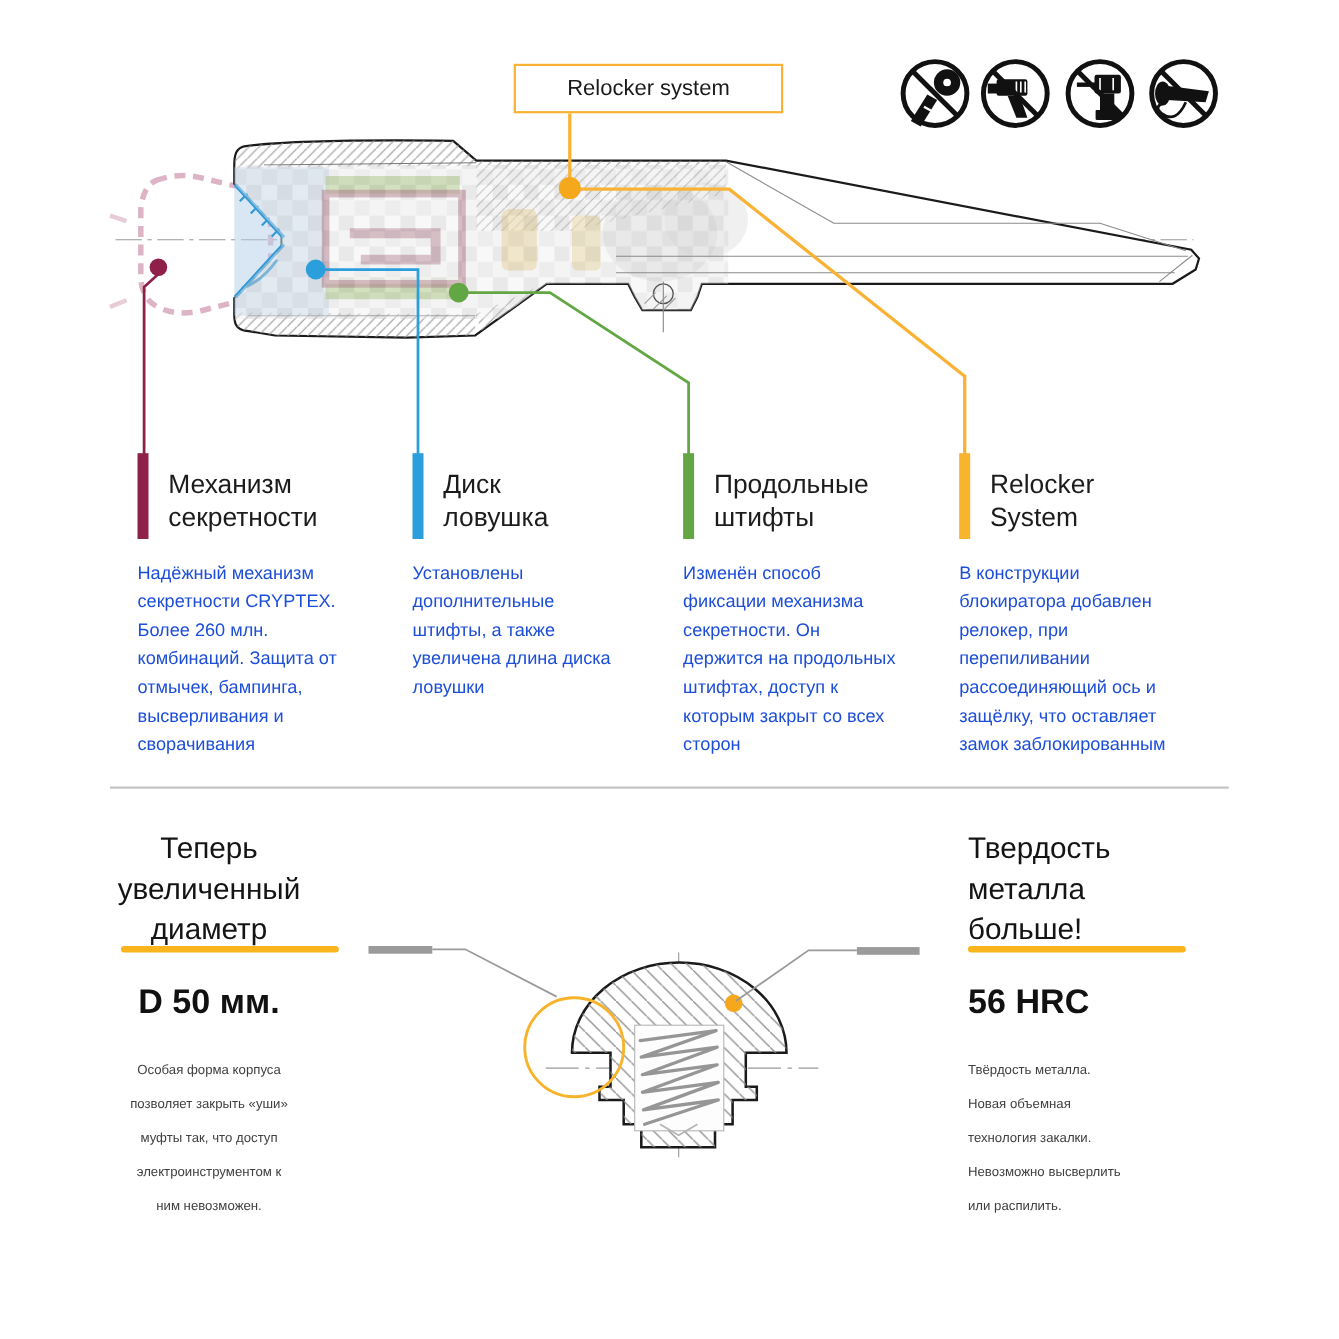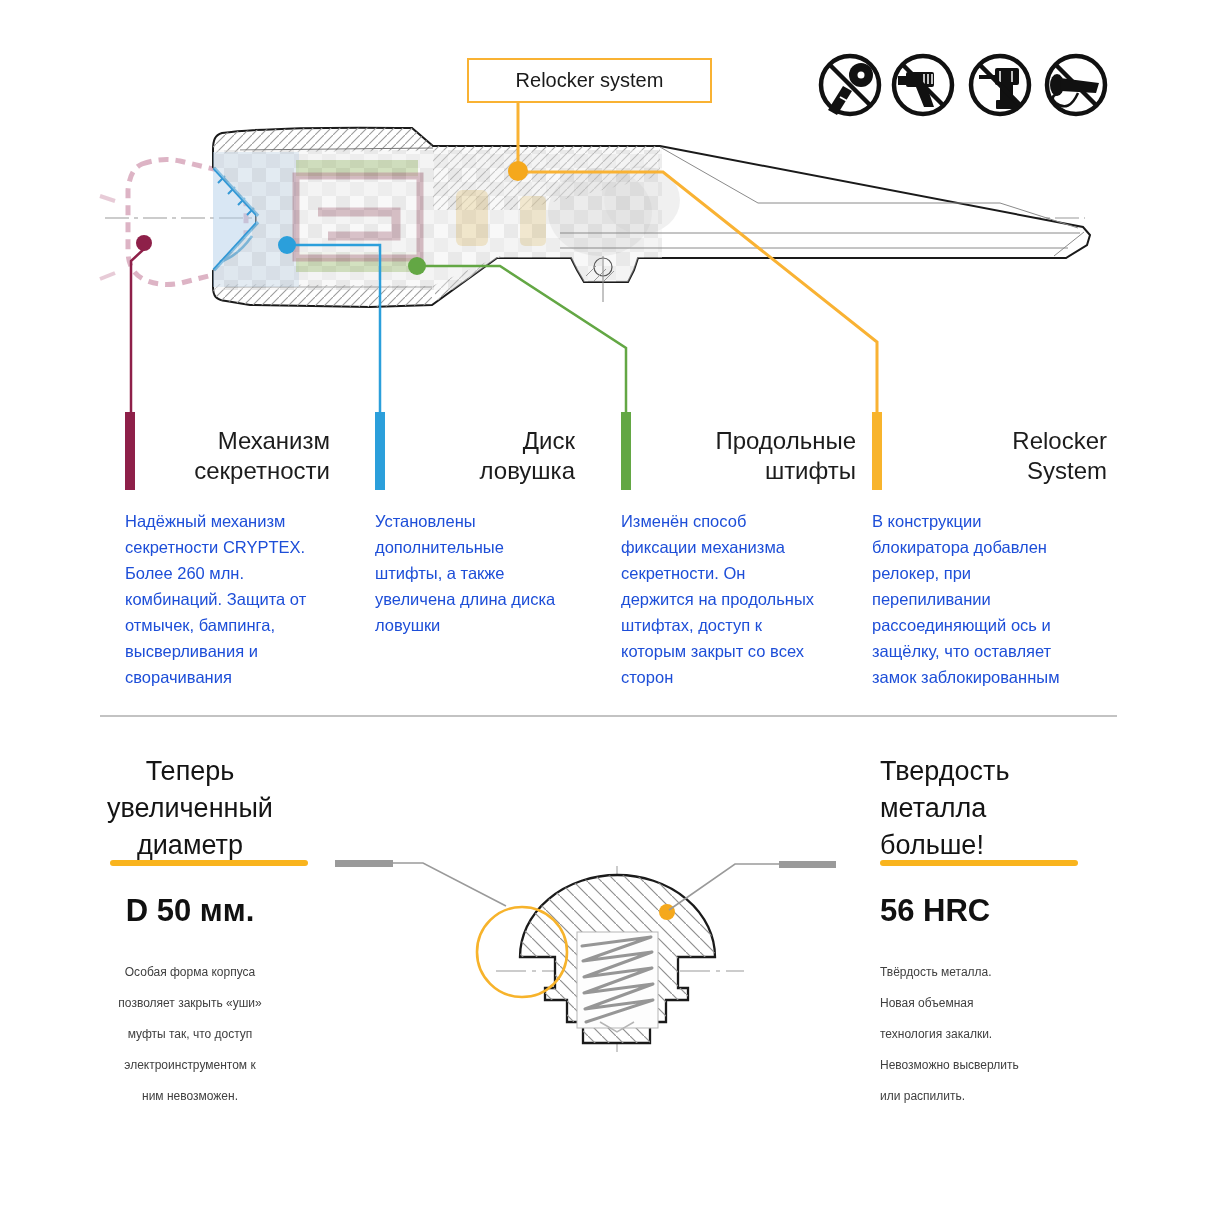--- a/index.html
+++ b/index.html
@@ -10,21 +10,21 @@
   
   .callout{position:absolute;left:467px;top:58px;width:245px;height:45px;border:2px solid #F9B233;
            background:#fff;display:flex;align-items:center;justify-content:center;
            font-size:20px;color:#1a1a1a;box-sizing:border-box;}
 
   
   .feature{position:absolute;top:412px;}
   .f1{left:125px;width:205px;} .f2{left:375px;width:200px;} .f3{left:621px;width:235px;} .f4{left:872px;width:235px;}
   .bar{position:absolute;left:0;top:0;width:10px;height:78px;}
   .bar-maroon{background:#8E2049;} .bar-blue{background:#2B9FDB;} .bar-green{background:#63A744;} .bar-yellow{background:#F8B42C;}
-  .f-title{margin-left:28px;padding-top:14px;font-size:24px;line-height:30px;color:#1c1c1c;white-space:pre-line;text-align:right;}
+  .f-title{margin-left:28px;padding-top:14px;font-size:24px;line-height:30px;color:#1c1c1c;white-space:pre-line;}
   .f-body{margin-top:22px;font-size:16.5px;line-height:26px;color:#1d4ed8;white-space:pre-line;}
 
   .divider{position:absolute;left:100px;top:715px;width:1017px;height:2px;background:#c3c3c3;}
 
   
   .bottom-block{position:absolute;top:753px;width:236px;}
   .bb-left{left:72px;text-align:center;}
   .bb-right{left:880px;text-align:left;}
   .bb-heading{font-size:27px;line-height:37px;color:#141414;white-space:pre-line;}
   .bb-underline{position:absolute;top:107px;width:198px;height:6px;border-radius:3px;background:#F9B41E;}

